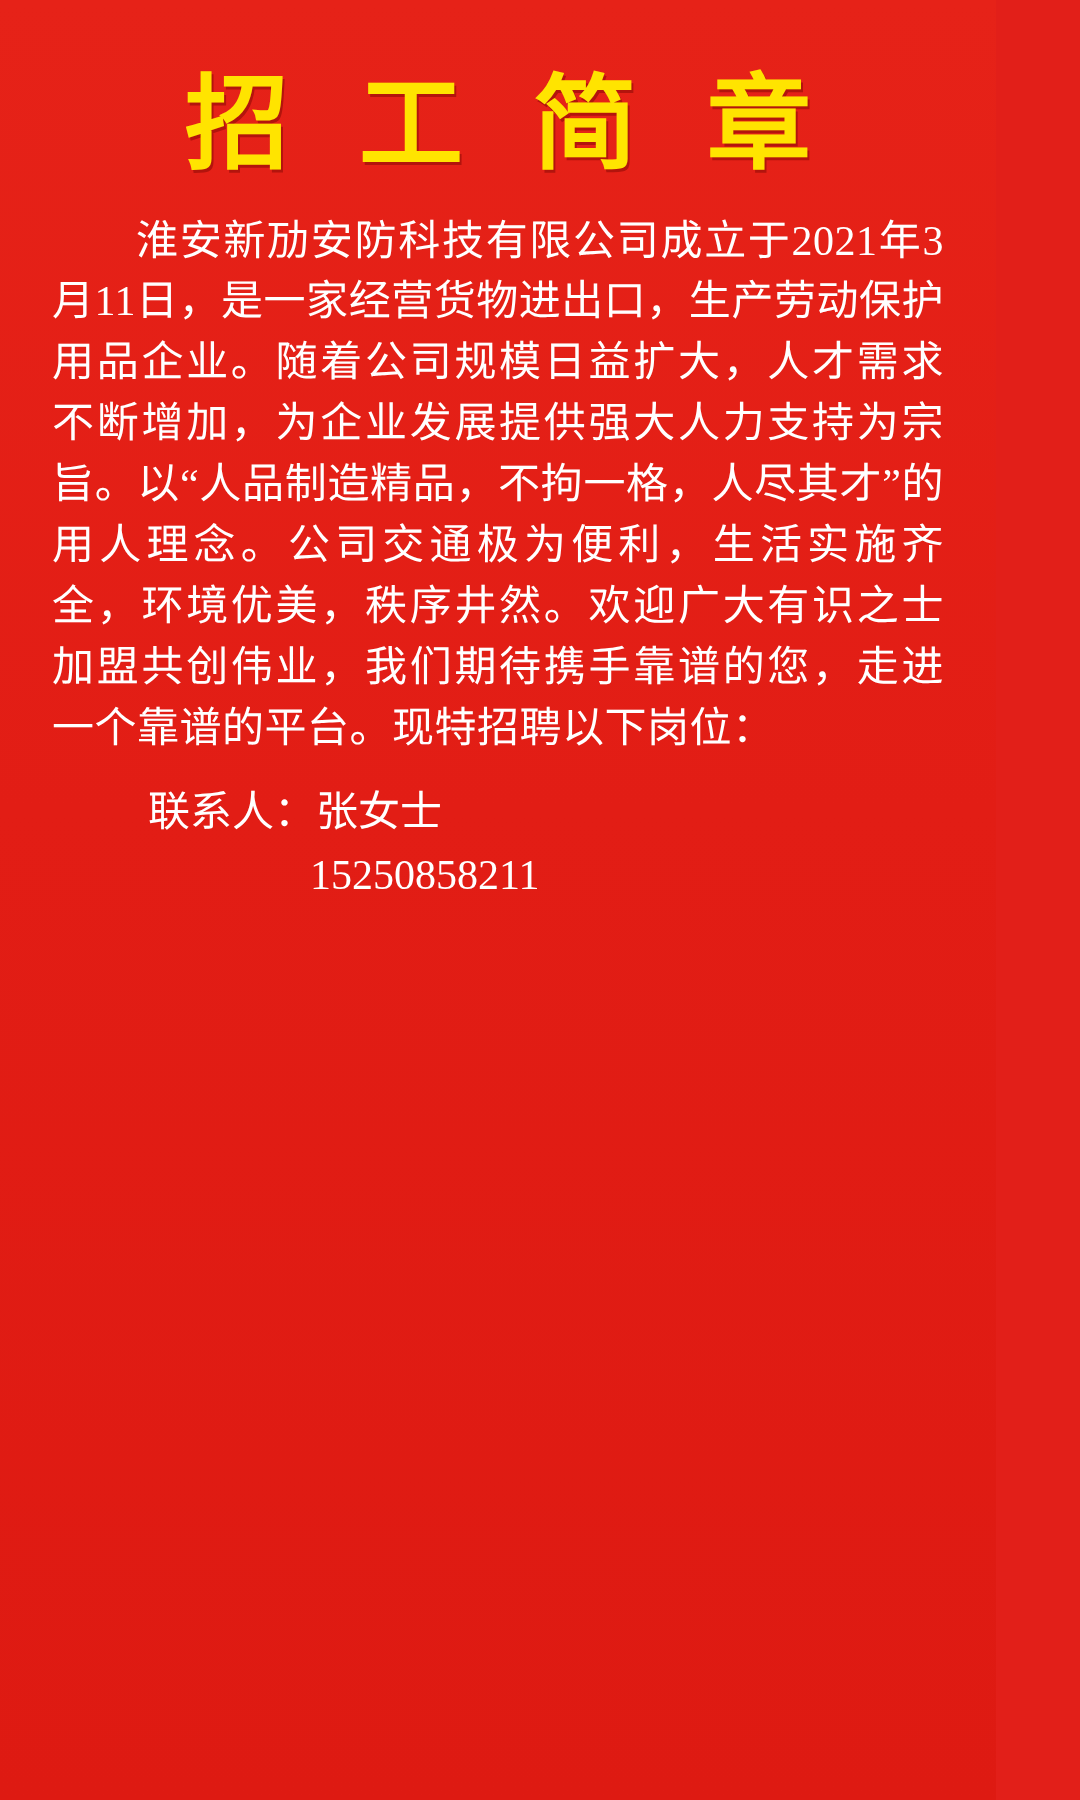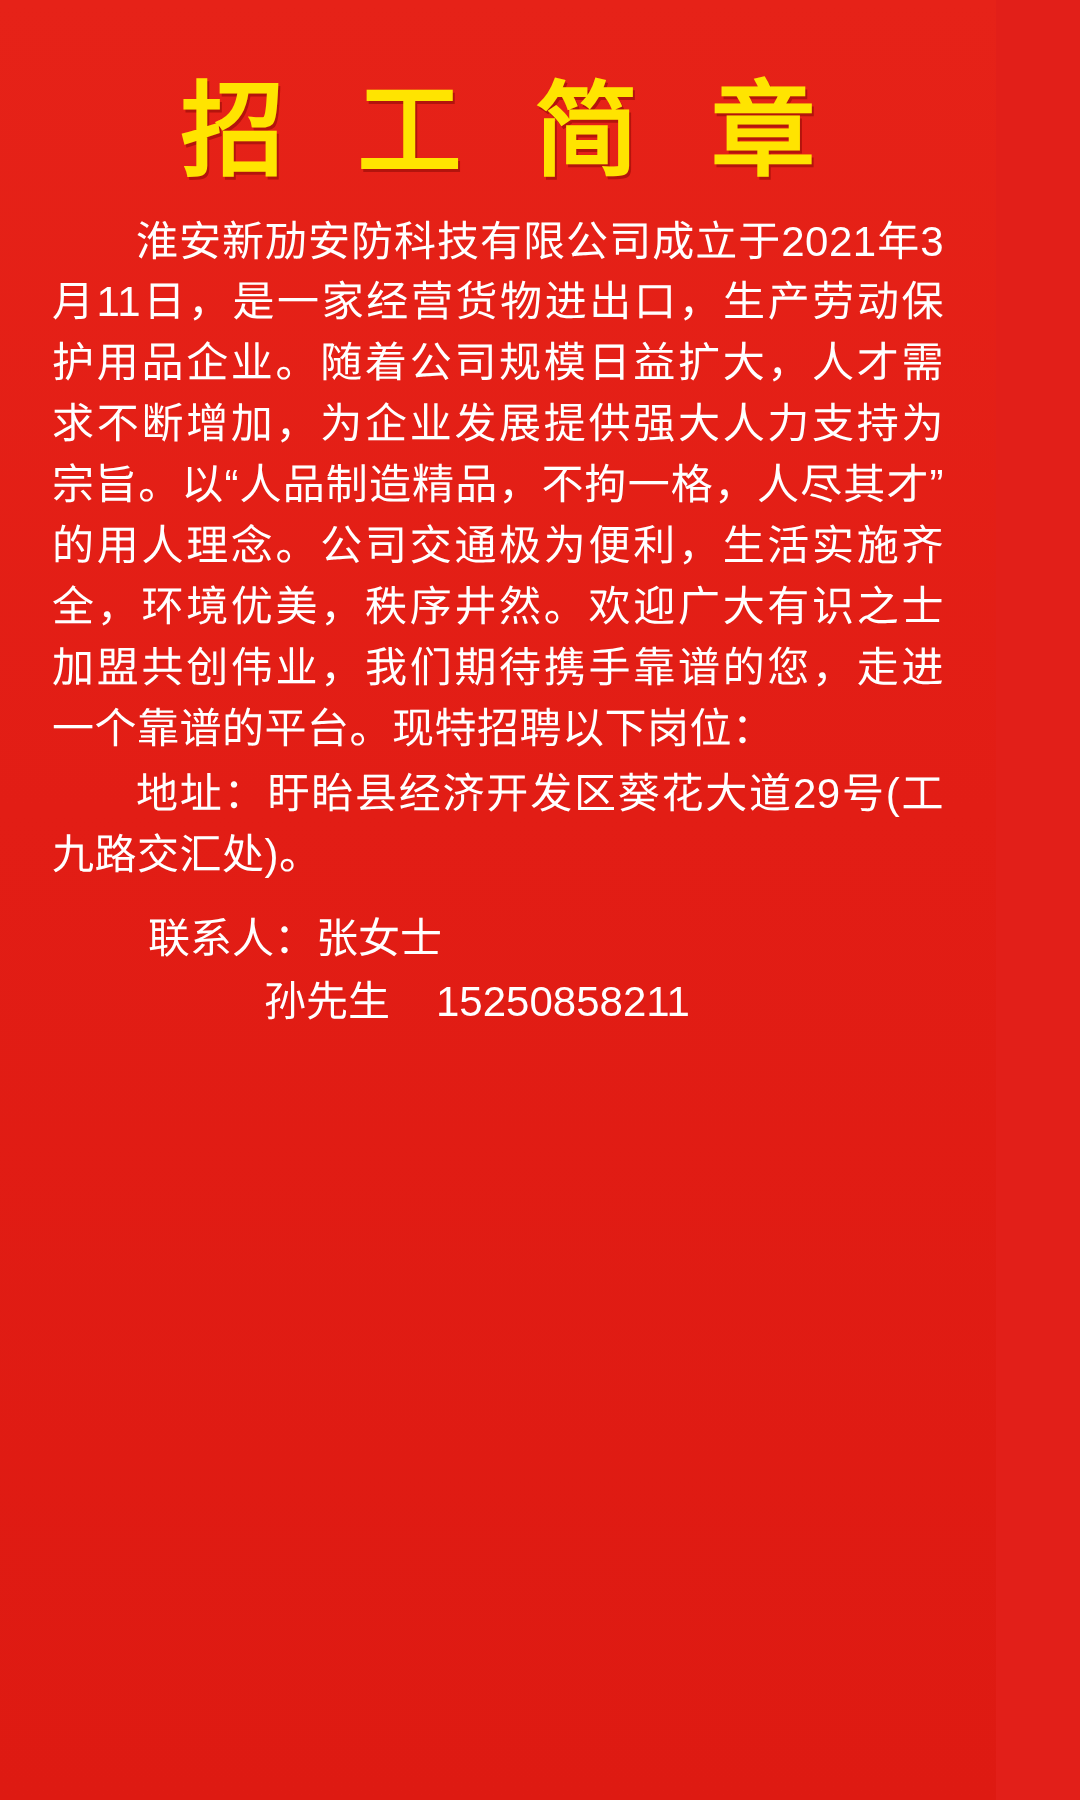--- a/index.html
+++ b/index.html
@@ -13,36 +13,37 @@
     background: #e21f19;
     font-family: "Liberation Sans", "DejaVu Sans", sans-serif;
     overflow: hidden;
   }
   .poster {
     position: relative;
     width: 996px;
     height: 1800px;
     background: linear-gradient(180deg, #e62218 0%, #e21d15 45%, #de1a12 100%);
     box-sizing: border-box;
-    padding: 10px 52px;
+    padding: 3px 52px;
+    font-family: Liberation Serif, serif;
   }
   .title {
     text-align: center;
     color: #ffe400;
     font-size: 104px;
     font-weight: bold;
     letter-spacing: 22px;
     padding-top: 62px;
     padding-left: 22px;
     line-height: 1.15;
     text-shadow: 2px 3px 0 #b3140d;
     white-space: nowrap;
   }
   .body-text {
-    margin-top: 20px;
+    margin-top: 26px;
     color: #ffffff;
     font-size: 42px;
     line-height: 1.45;
     text-align: justify;
     text-justify: inter-ideograph;
     letter-spacing: 0.5px;
   }
   .para {
     margin: 0 0 4px 0;
     text-indent: 2em;
@@ -82,26 +83,24 @@
 
   <div class="title">招 工 简 章</div>
 
   <div class="body-text">
 
     <p class="para">淮安新劢安防科技有限公司成立于2021年3月11日，是一家经营货物进出口，生产劳动保护用品企业。随着公司规模日益扩大，人才需求不断增加，为企业发展提供强大人力支持为宗旨。以“人品制造精品，不拘一格，人尽其才”的用人理念。公司交通极为便利，生活实施齐全，环境优美，秩序井然。欢迎广大有识之士加盟共创伟业，我们期待携手靠谱的您，走进一个靠谱的平台。现特招聘以下岗位：</p>
 
 
 
 
-    <p class="para tight">地址：盱眙县经济开发区葵花大道29号(工九路交汇处)。</p>
   </div>
 
   <div class="contact">
     <div class="contact-row">
       <span class="contact-label">联系人：张女士</span>
     </div>
     <div class="contact-row second">
-      <span class="contact-label">孙先生</span>
       <span class="contact-phone">15250858211</span>
     </div>
   </div>
 
 </div>
 
 </body></html>

